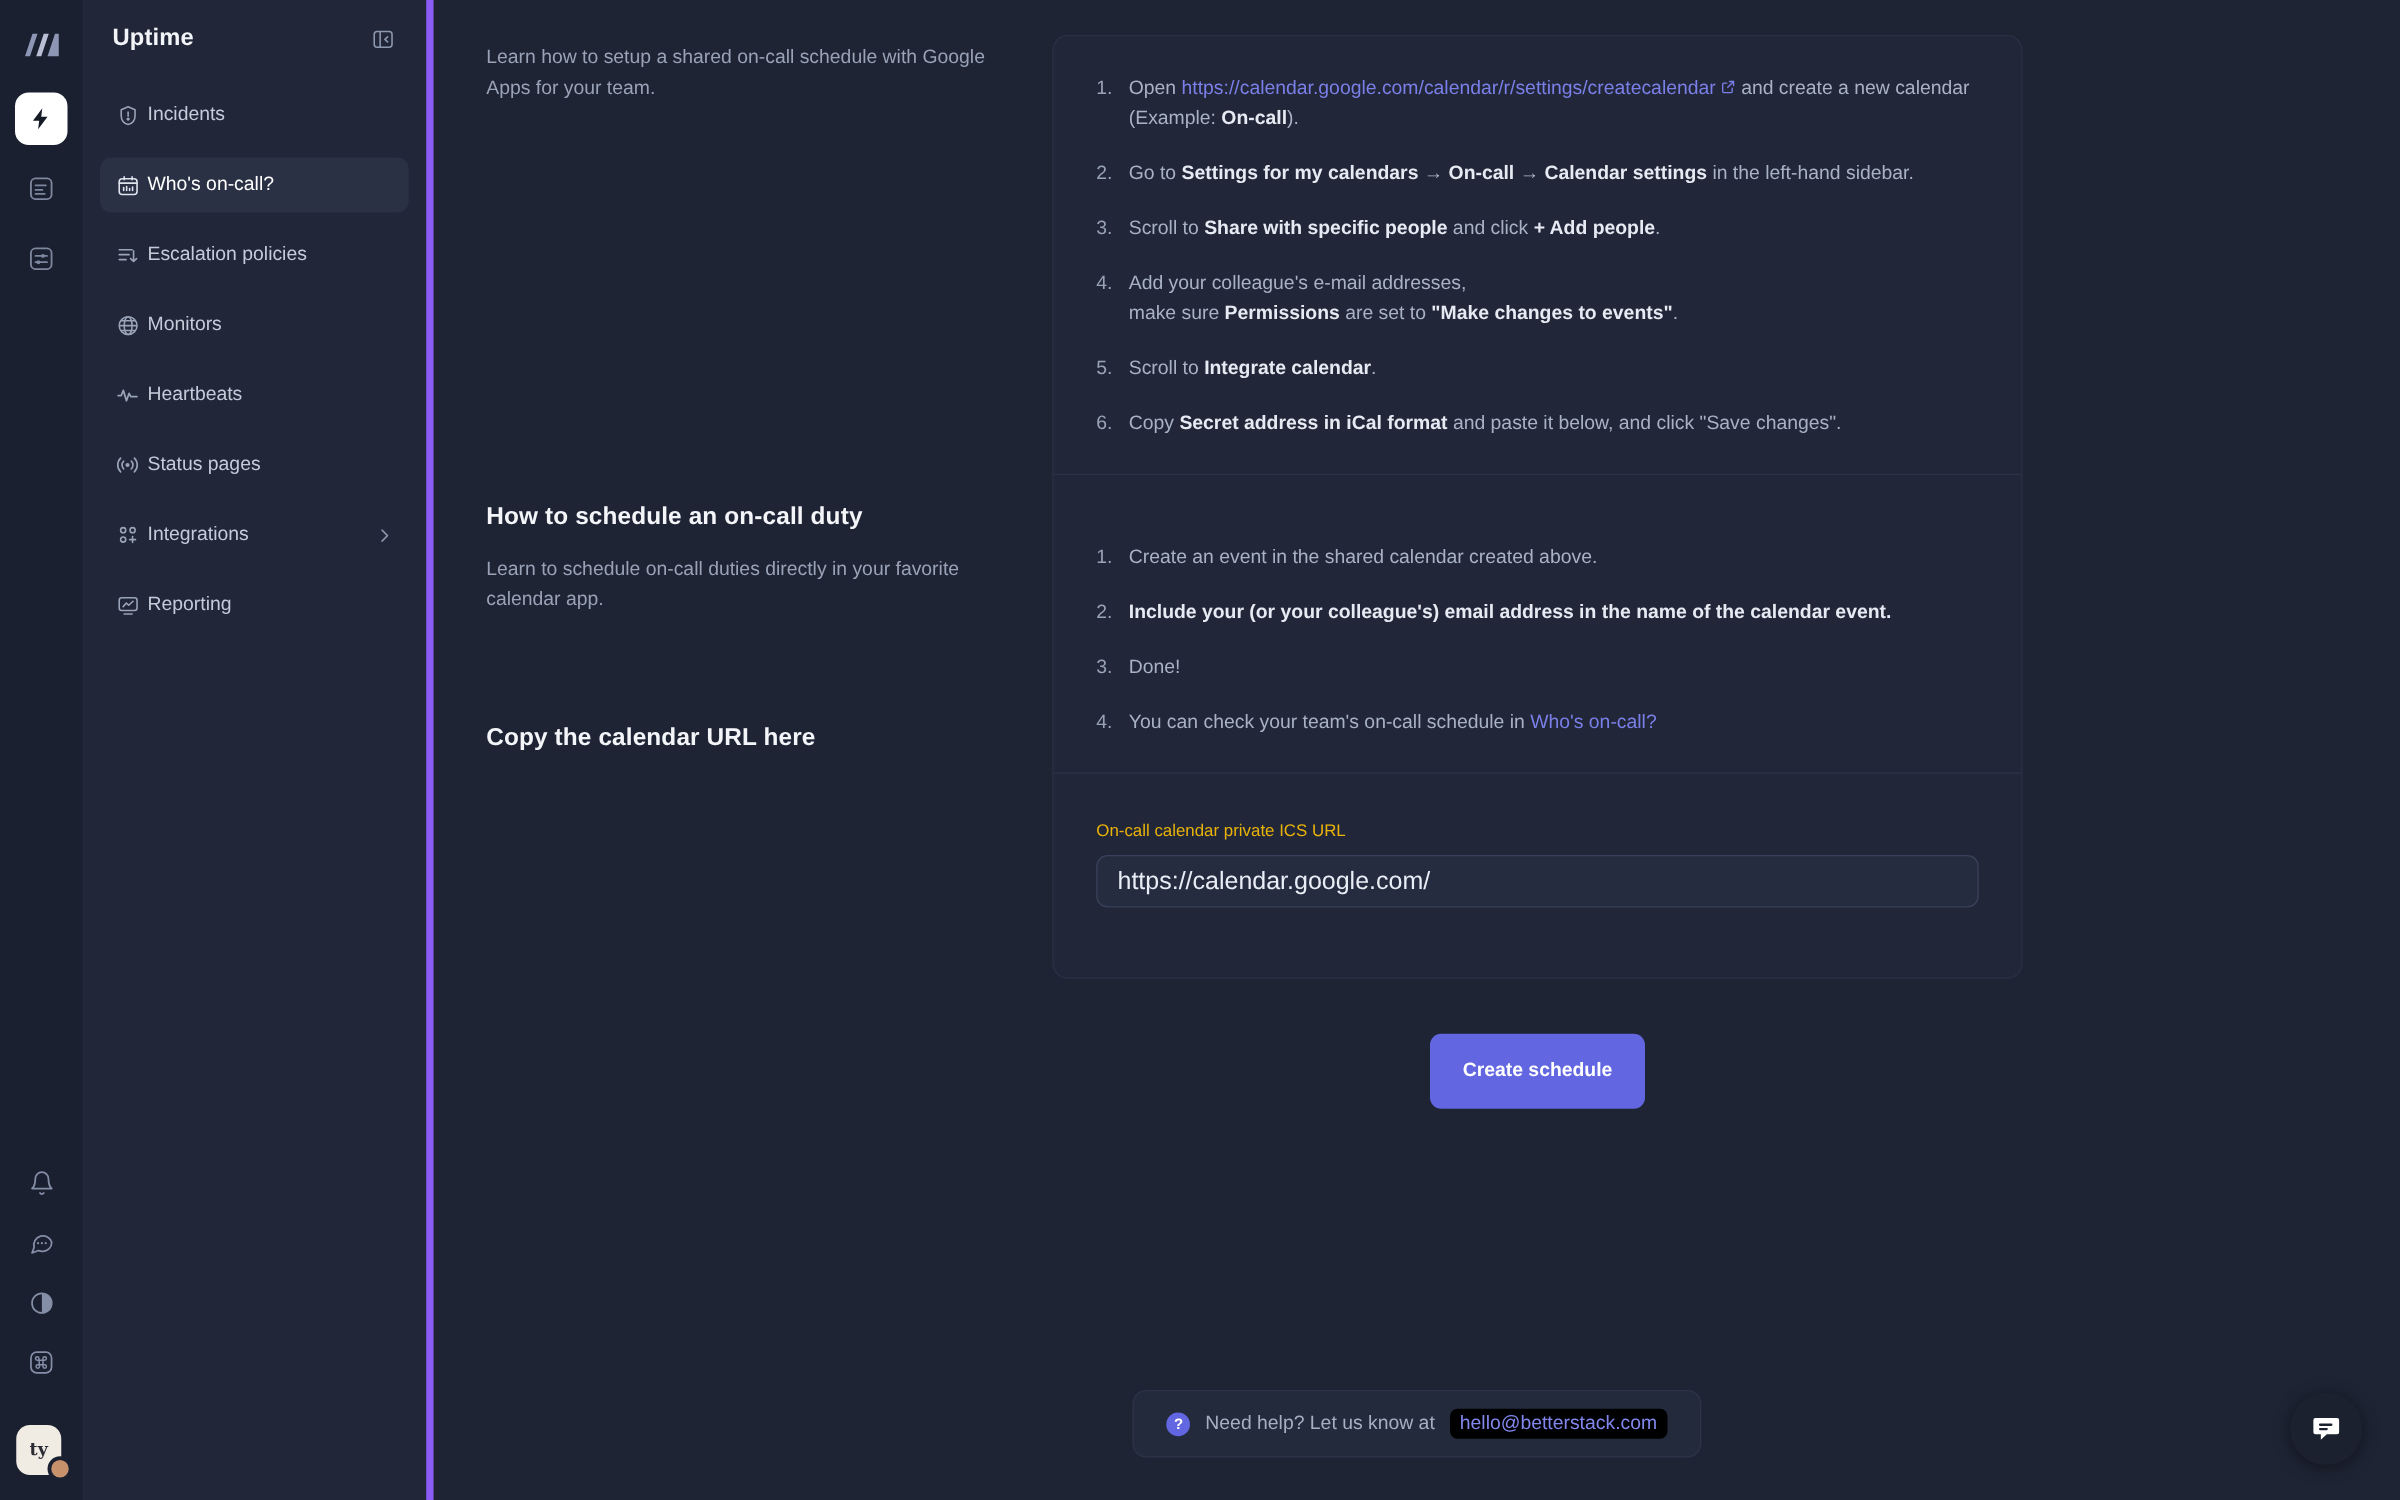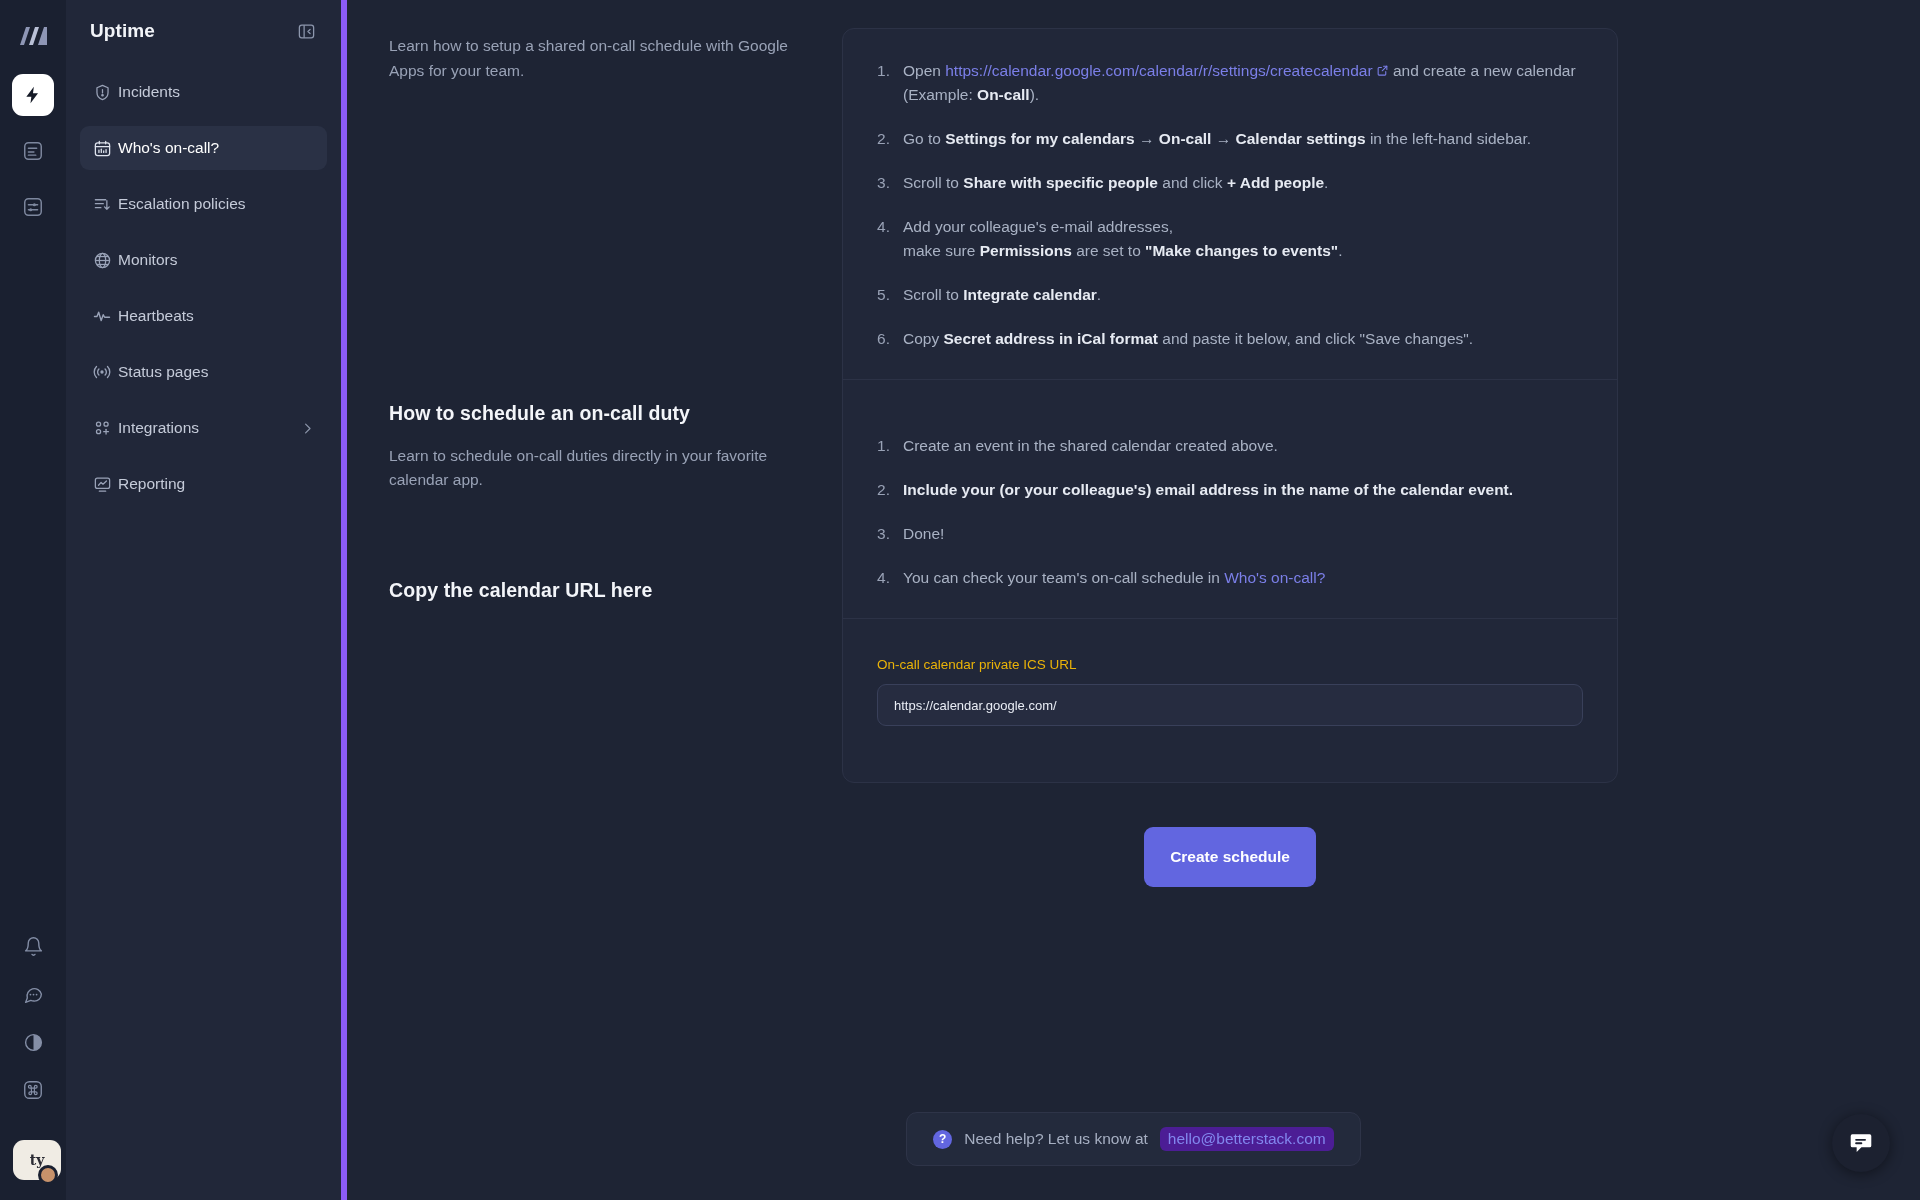--- a/index.html
+++ b/index.html
@@ -29,21 +29,21 @@
   .rail-btn.active { background: #ffffff; color: #151a26; }
   .rail-btn.active::before {
     content:""; position:absolute; left:-16px; top:8px;
     width:4px; height:26px; border-radius:0 3px 3px 0; background:#6a6fe8;
   }
   .rail-spacer { flex: 1 1 auto; }
   .rail-bottom { display:flex; flex-direction:column; align-items:center; gap:24px; padding-bottom: 6px;}
   .rail-ico { width: 24px; height:24px; color:#848ea6; display:flex; align-items:center; justify-content:center;}
   .avatar-wrap { position: relative; width: 40px; height: 40px; margin-top: 14px;}
   .avatar-card {
-    width: 48px; height: 40px; border-radius: 11px; background: #f0ece4;
+    width: 36px; height: 40px; border-radius: 11px; background: #f0ece4;
     display:flex; align-items:center; justify-content:center;
     font-family: "DejaVu Serif", serif; font-weight: 700; font-size: 14px; color:#2b2b33;
   }
   .avatar-dot {
     position:absolute; right:-5px; bottom:-5px; width:20px; height:20px; border-radius:50%;
     background:#c7926b; border:3px solid #1a2030;
   }
 
   
   .sidebar {
@@ -104,21 +104,21 @@
   ol.steps li::before {
     content: counter(s) "."; position:absolute; left:0; top:0; color:#99a2b6;
   }
   ol.steps b { color:#e6eaf2; font-weight: 700; }
   a.link { color:#7b7fe8; text-decoration:none; }
   .ext-ico { display:inline-block; vertical-align:-1px; margin-left:3px; color:#7b7fe8;}
 
   .field-label { font-size: 13.5px; color:#eab308; margin-bottom: 12px; }
   .field {
     height: 42px; border-radius: 9px; border: 1px solid #39405a;
-    background:#262c40; color:#e9edf5; font-size: 13px;
+    background:#262c40; color:#e9edf5; font-size: 20px;
     padding: 0 16px; width: 100%;
     font-family: "Liberation Sans", sans-serif;
   }
   .field::placeholder { color:#5d667e; }
 
   .cta-wrap { display:flex; justify-content:flex-start; padding: 44px 0 0 0; }
   .cta-inner { margin-left: 495px; padding-left: 0; width: 776px; display:flex; justify-content:center; }
   .btn-primary {
     background:#6266e0; color:#ffffff; border:none;
     font-size: 15.5px; font-weight: 600; font-family:"Liberation Sans", sans-serif;
@@ -131,21 +131,21 @@
     display:flex; align-items:center; gap: 12px;
     background:#232a3c; border:1px solid #2e3448; border-radius: 11px;
     padding: 14px 26px; font-size: 15.5px; color:#a6afc2;
   }
   .help-q {
     width: 19px; height: 19px; border-radius:50%; background:#6266e0; color:#fff;
     font-size: 12px; font-weight:700; display:flex; align-items:center; justify-content:center;
     flex: 0 0 19px;
   }
   .help-mail {
-    background:#4c1d95; color:#8287ee; border-radius:6px; padding: 3px 8px; text-decoration:none;
+    background:#000000; color:#8287ee; border-radius:6px; padding: 3px 8px; text-decoration:none;
   }
 
   
   .chat-fab {
     position:absolute; right: 30px; bottom: 28px;
     width: 58px; height: 58px; border-radius: 50%;
     background:#1c2130; display:flex; align-items:center; justify-content:center;
     box-shadow: 0 2px 14px rgba(0,0,0,.45);
   }
   svg { display:block; }

